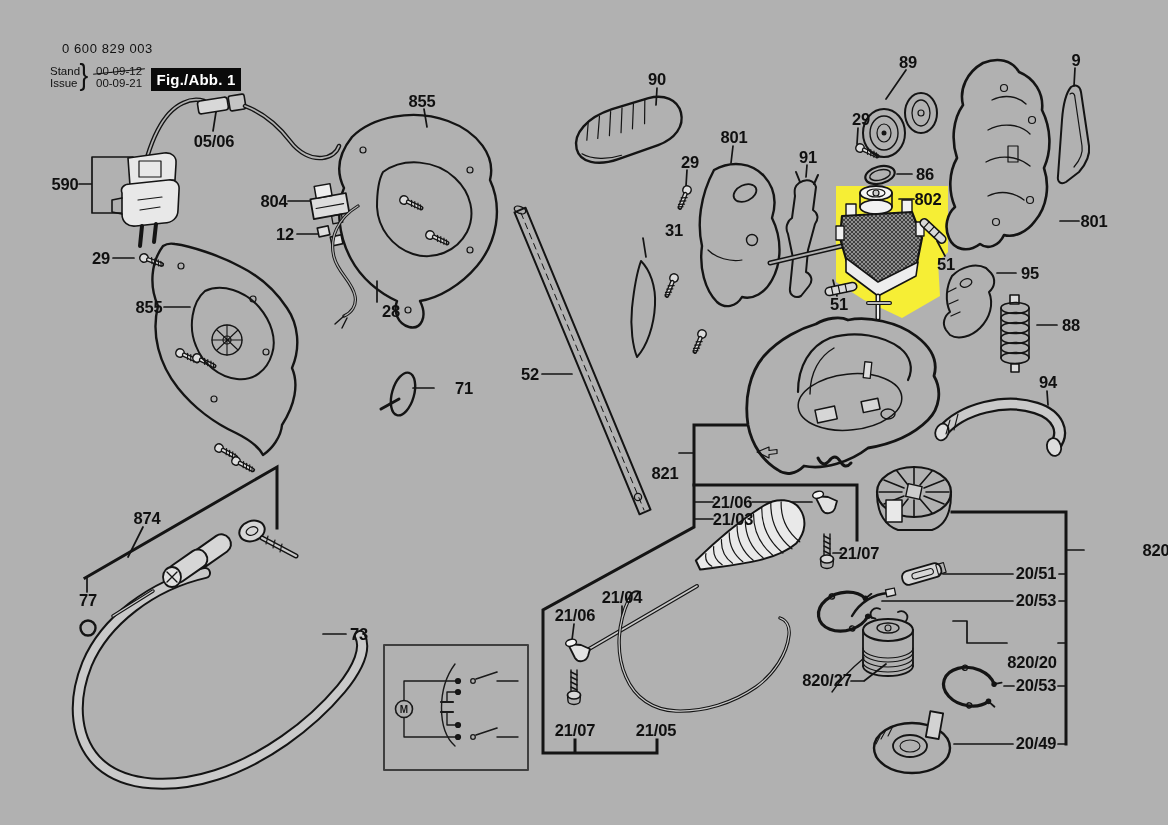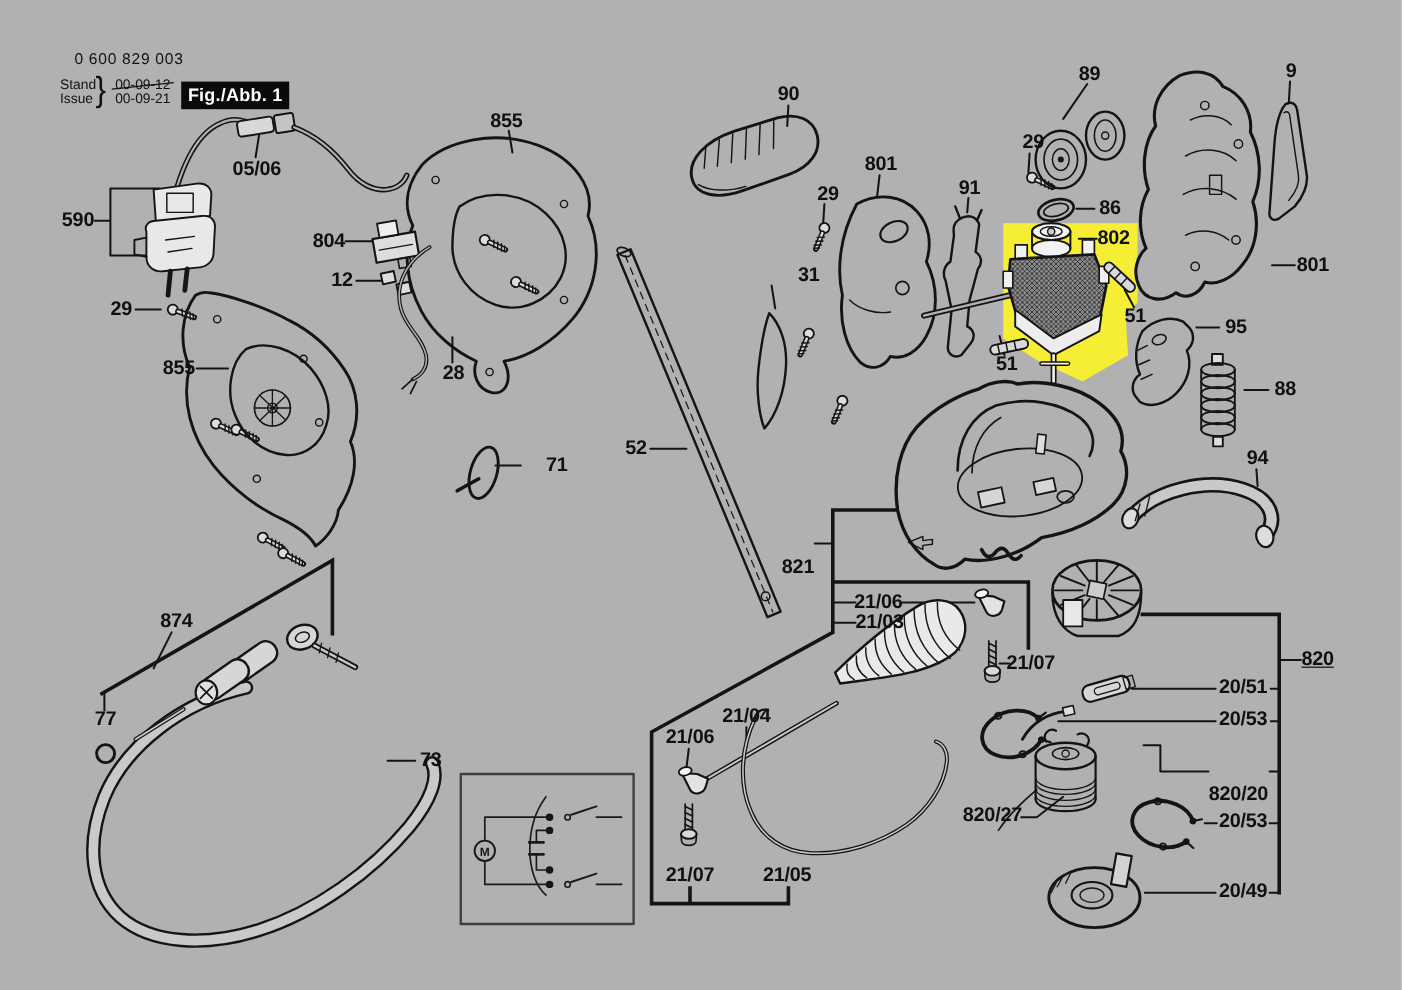--- a/index.html
+++ b/index.html
@@ -432,21 +432,21 @@
 <div class="figbox">Fig./Abb. 1</div>
 
 <div class="layer" id="callout-layer">
       <div class="callout" style="left: 214px; top: 141px;">05/06</div>
       <div class="callout" style="left: 65px; top: 184px;">590</div>
       <div class="callout" style="left: 101px; top: 258px;">29</div>
       <div class="callout" style="left: 149px; top: 307px;">855</div>
       <div class="callout" style="left: 274px; top: 201px;">804</div>
       <div class="callout" style="left: 285px; top: 234px;">12</div>
       <div class="callout" style="left: 422px; top: 101px;">855</div>
-      <div class="callout" style="left: 378px; top: 311px;">28</div>
+      <div class="callout" style="left: 391px; top: 311px;">28</div>
       <div class="callout" style="left: 464px; top: 388px;">71</div>
       <div class="callout" style="left: 530px; top: 374px;">52</div>
       <div class="callout" style="left: 657px; top: 79px;">90</div>
       <div class="callout" style="left: 734px; top: 137px;">801</div>
       <div class="callout" style="left: 690px; top: 162px;">29</div>
       <div class="callout" style="left: 645px; top: 230px; margin-left: 29px;">31</div>
       <div class="callout" style="left: 808px; top: 157px;">91</div>
       <div class="callout" style="left: 861px; top: 119px;">29</div>
       <div class="callout" style="left: 908px; top: 62px;">89</div>
       <div class="callout" style="left: 925px; top: 174px;">86</div>
@@ -460,21 +460,21 @@
       <div class="callout" style="left: 1048px; top: 382px;">94</div>
       <div class="callout" style="left: 665px; top: 453px; margin-top: 20px;">821</div>
       <div class="callout" style="left: 732px; top: 502px;">21/06</div>
       <div class="callout" style="left: 733px; top: 519px;">21/03</div>
       <div class="callout" style="left: 859px; top: 553px;">21/07</div>
       <div class="callout" style="left: 622px; top: 597px;">21/04</div>
       <div class="callout" style="left: 575px; top: 615px;">21/06</div>
       <div class="callout" style="left: 575px; top: 730px;">21/07</div>
       <div class="callout" style="left: 656px; top: 730px;">21/05</div>
       <div class="callout" style="left: 827px; top: 680px;">820/27</div>
-      <div class="callout" style="left: 1098px; top: 550px; text-decoration: underline;">820</div>
+      <div class="callout" style="left: 1156px; top: 550px;">820</div>
       <div class="callout" style="left: 1036px; top: 573px;">20/51</div>
       <div class="callout" style="left: 1036px; top: 600px;">20/53</div>
       <div class="callout" style="left: 1032px; top: 662px;">820/20</div>
       <div class="callout" style="left: 1036px; top: 685px;">20/53</div>
       <div class="callout" style="left: 1036px; top: 743px;">20/49</div>
       <div class="callout" style="left: 147px; top: 518px;">874</div>
       <div class="callout" style="left: 88px; top: 600px;">77</div>
       <div class="callout" style="left: 359px; top: 634px;">73</div>
     </div>
 

